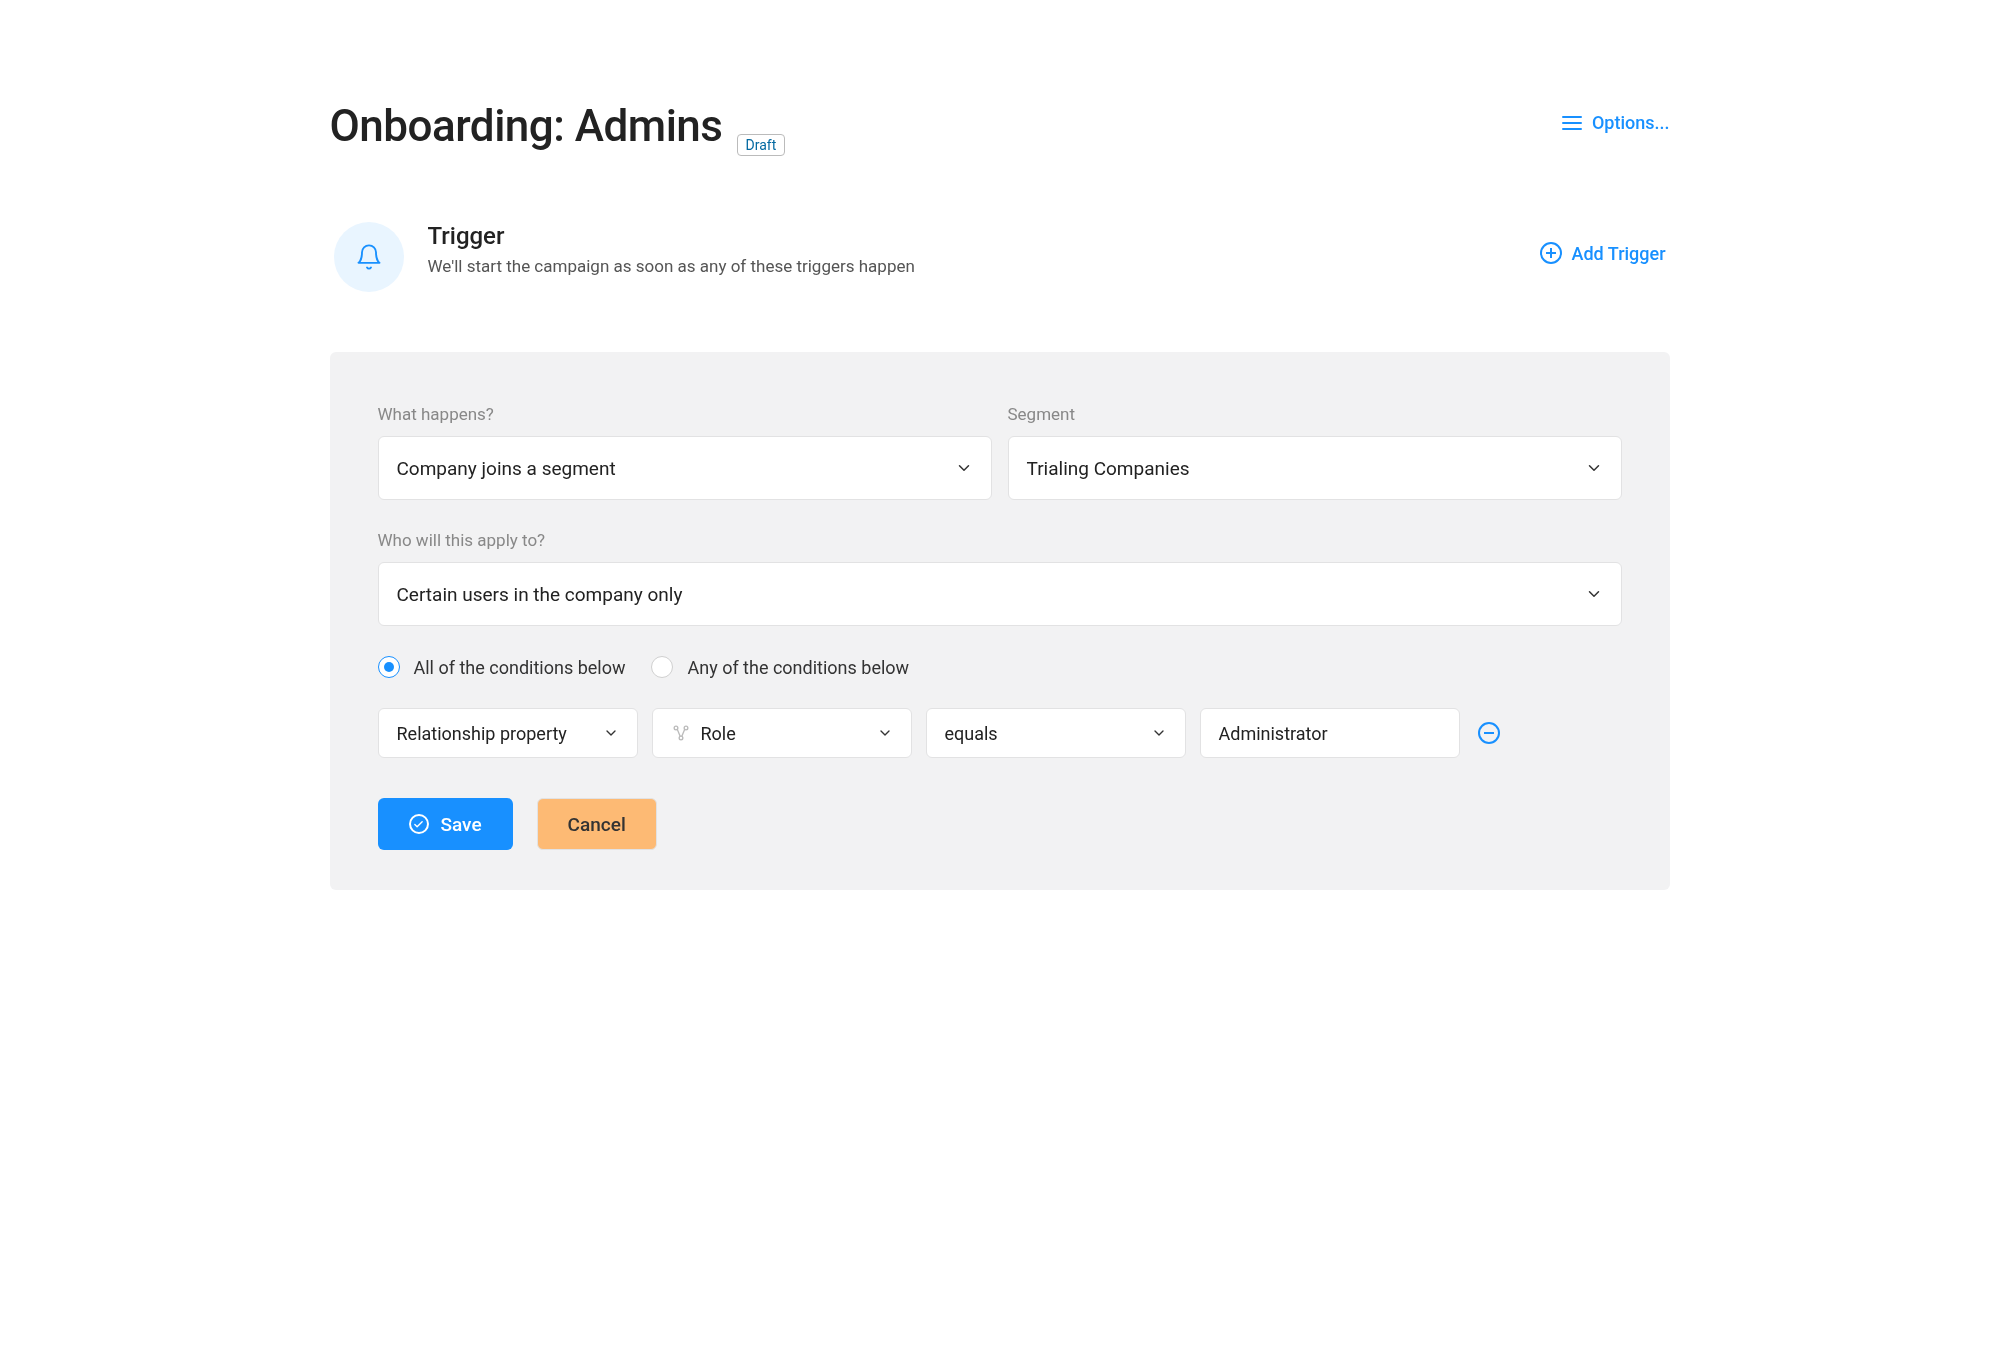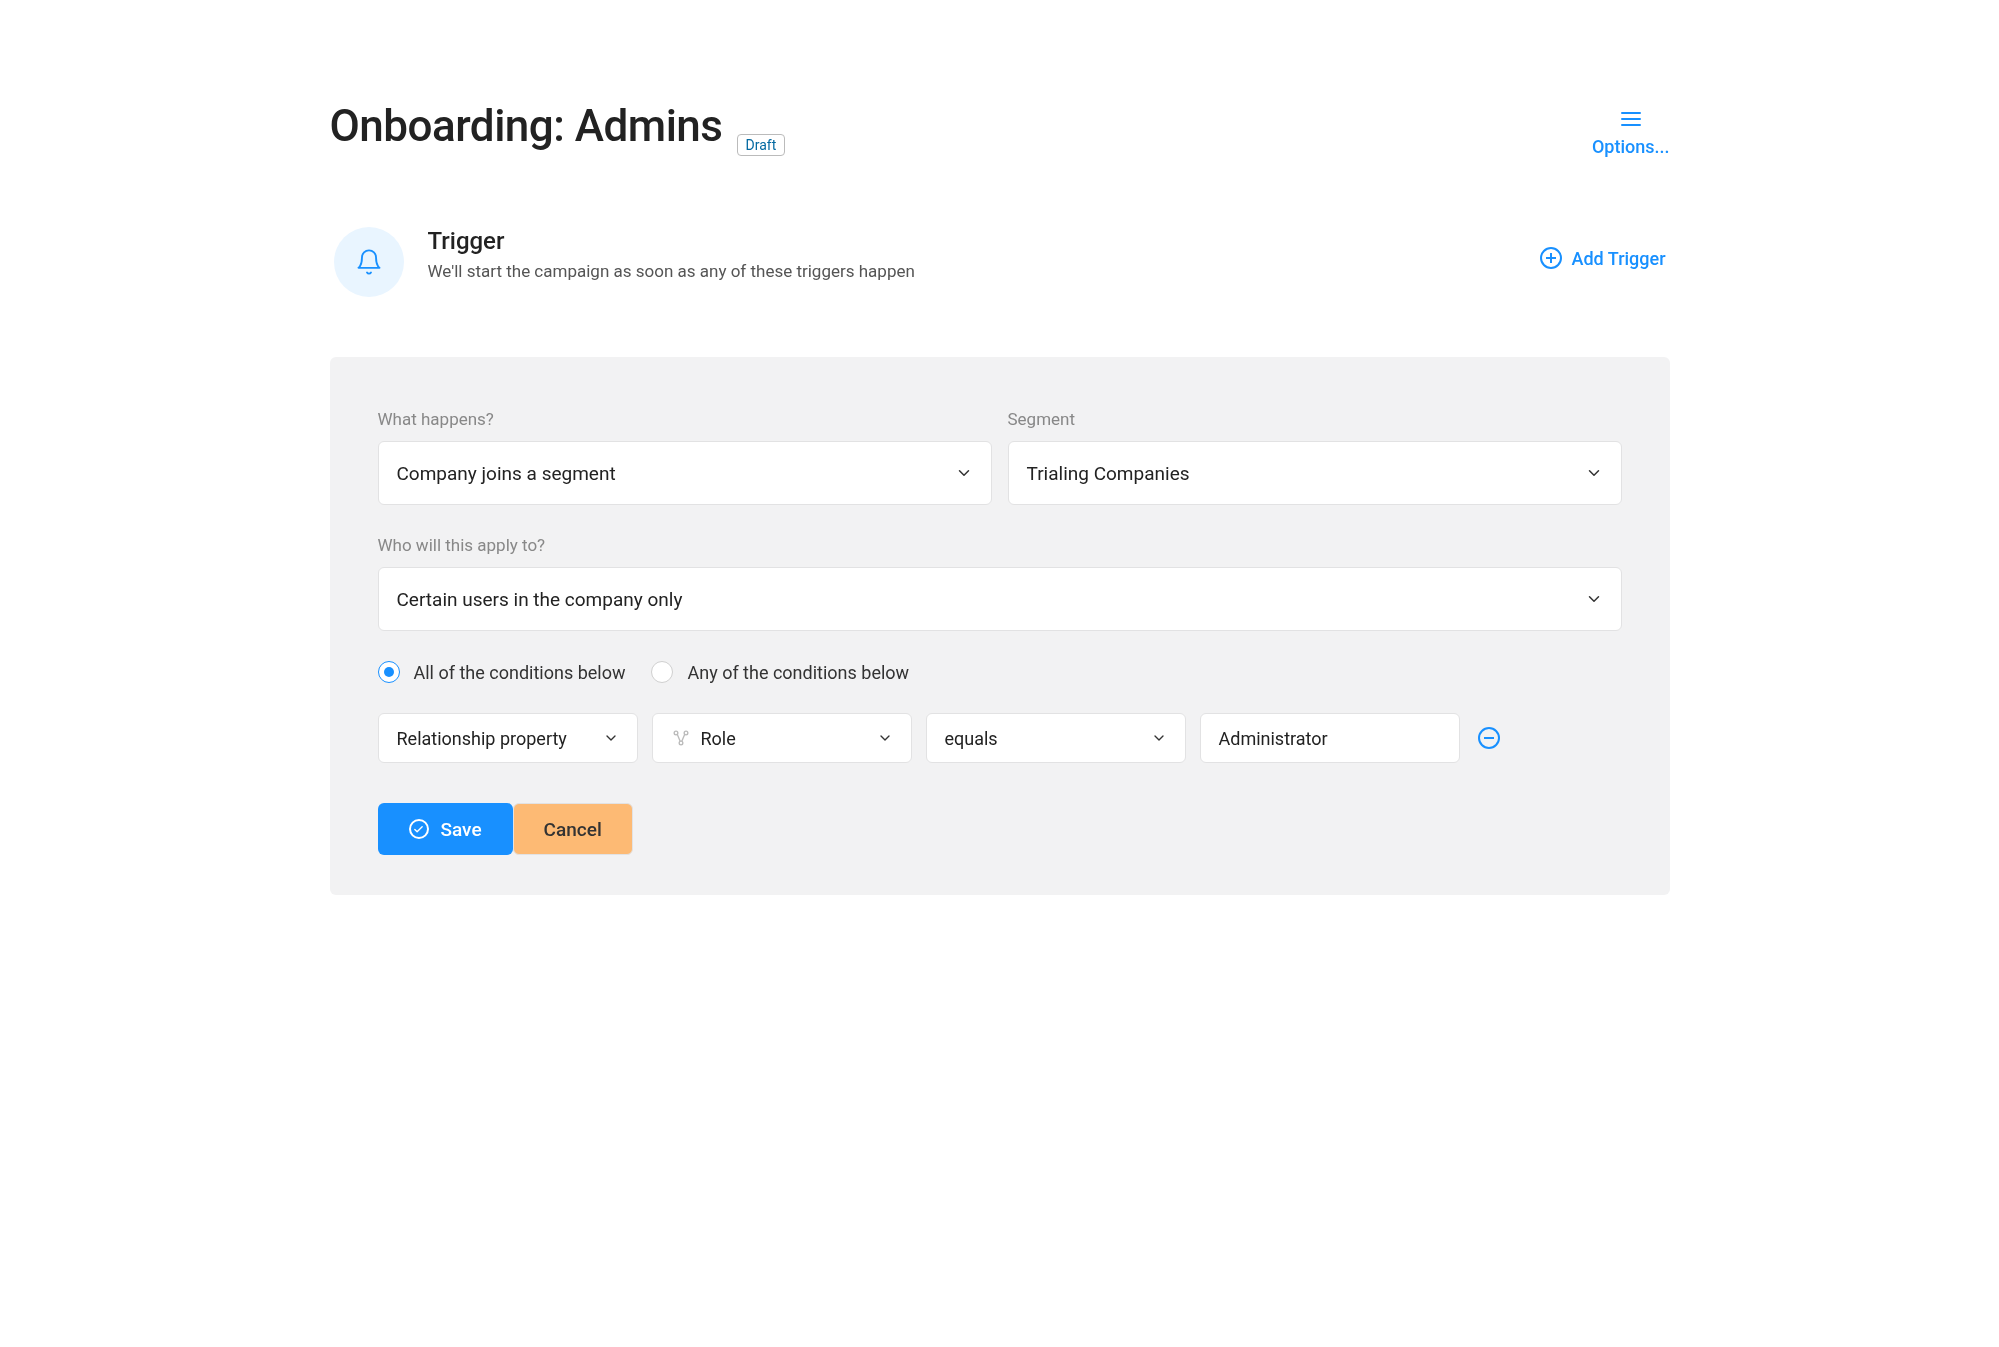--- a/index.html
+++ b/index.html
@@ -46,21 +46,20 @@
   }
   .options-button {
     display: flex;
     align-items: center;
     gap: 10px;
     color: #1890ff;
     font-size: 18px;
     font-weight: 500;
     cursor: pointer;
     margin-top: 12px;
-    flex-direction: column;
   }
   .hamburger-icon {
     display: inline-flex;
     flex-direction: column;
     justify-content: center;
     gap: 4px;
   }
   .hamburger-icon span {
     display: block;
     width: 20px;
@@ -209,21 +208,21 @@
     justify-content: center;
     cursor: pointer;
     margin-left: 4px;
   }
   .remove-circle::before {
     content: ""; width: 10px; height: 2px; background: #1890ff;
   }
 
   .button-row {
     display: flex;
-    gap: 0;
+    gap: 24px;
   }
   .btn {
     height: 52px;
     display: inline-flex;
     align-items: center;
     justify-content: center;
     gap: 12px;
     padding: 0 30px;
     border-radius: 6px;
     font-size: 19px;

